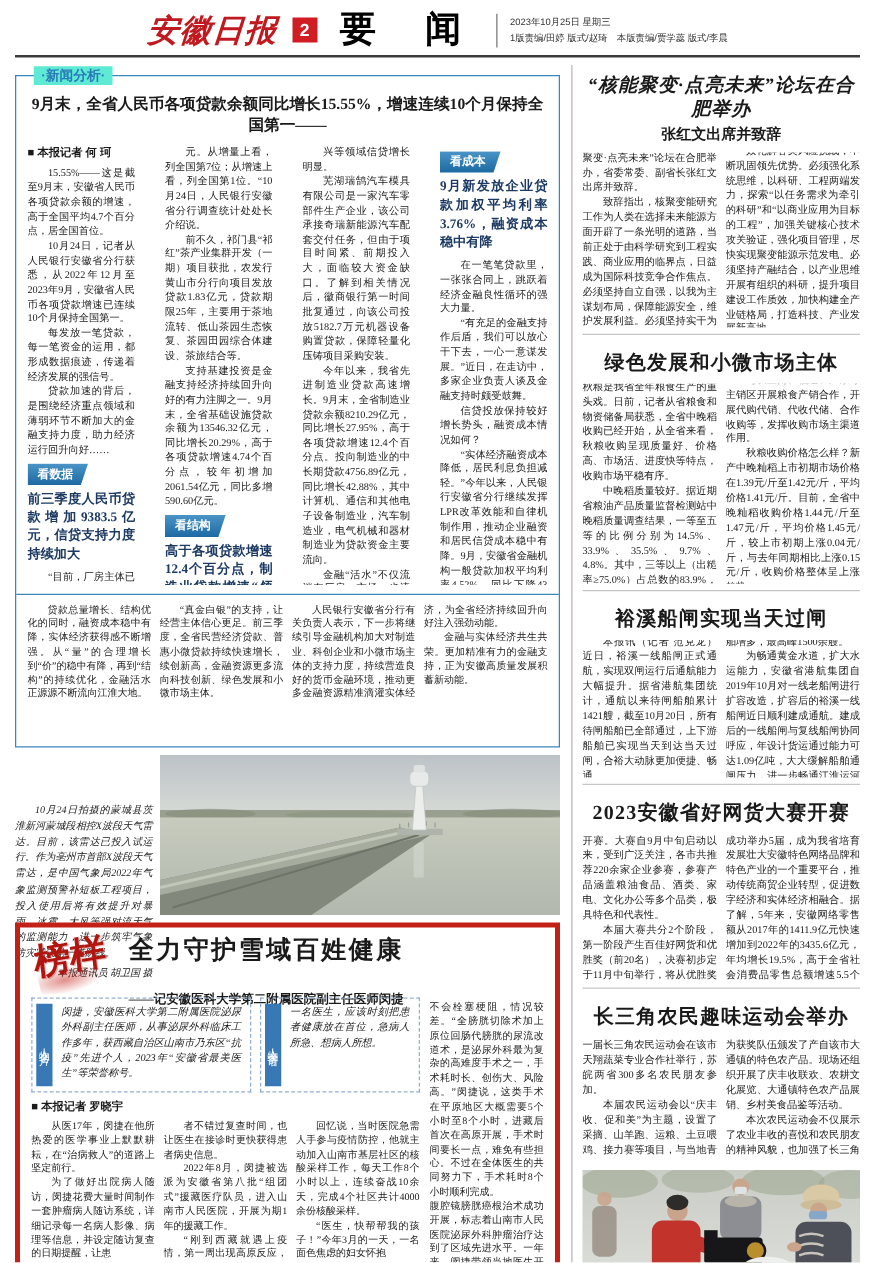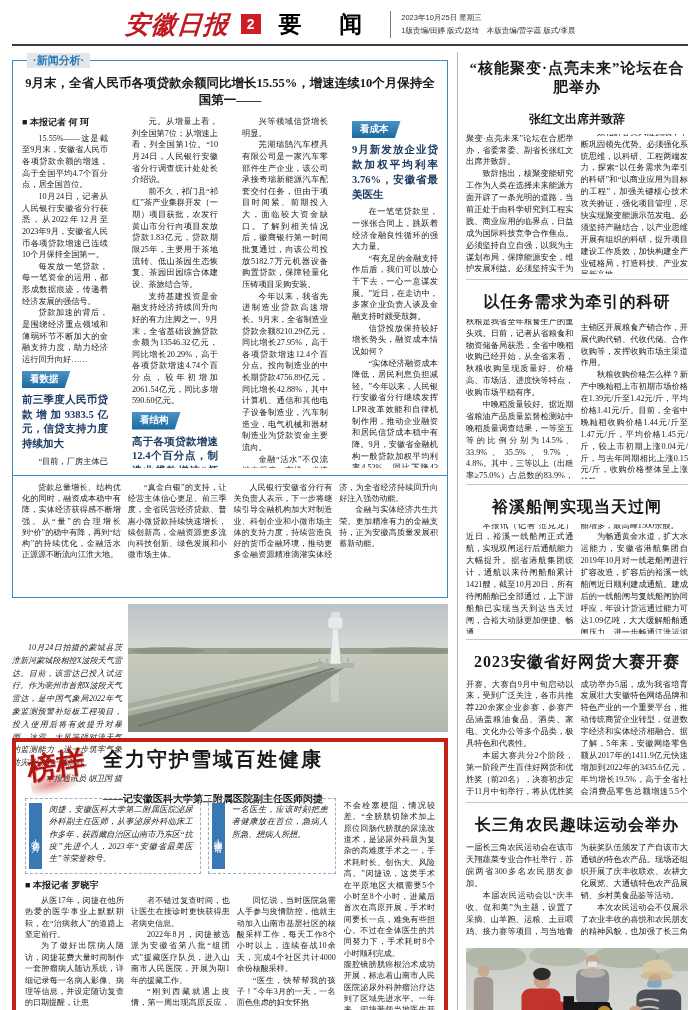--- a/index.html
+++ b/index.html
@@ -5,33 +5,33 @@
   * { margin:0; padding:0; box-sizing:border-box; }
   html,body { width:700px; height:1010px; overflow:hidden; background:#fff; }
   .page { width:700px; height:1010px; overflow:hidden; background:#fff;
           font-family:"Liberation Serif","DejaVu Serif",serif; color:#1a1a1a; }
 
   
   .hdr { display:flex; align-items:center; justify-content:center; gap:12px; padding-top:8px; height:40px; }
   .masthead { color:#c0191f; font-weight:900; font-size:25px; font-style:italic; letter-spacing:1px; transform:skewX(-4deg); }
   .pagenum { width:20px; height:20px; background:#cf1d23; color:#fff; font-family:"Liberation Sans",sans-serif;
              font-weight:bold; font-size:14px; display:flex; align-items:center; justify-content:center; }
-  .section { font-size:23px; font-weight:900; letter-spacing:16px; padding-left:6px; color:#000; }
+  .section { font-size:29px; font-weight:900; letter-spacing:16px; padding-left:6px; color:#000; }
   .hmeta { border-left:1.5px solid #777; padding-left:10px; font-size:7.5px; color:#333; line-height:1.8;
            font-family:"Liberation Sans",sans-serif; }
   .toprule { border-top:2px solid #3c3c3c; margin:4px 12px 6px; }
 
   
   .content { display:flex; gap:9px; padding:0 12px; }
   .colL { width:436px; flex:none; }
   .colR { flex:1; border-left:1px solid #b5b5b5; padding-left:8px; min-width:0; }
 
   
   .analysis { border:1.5px solid #3a87be; position:relative; padding:12px 9px 6px; height:538px; margin-top:8px; }
-  .alabel { position:absolute; top:-8px; left:14px; background:#e5e5e5; color:#2a7ab8; font-weight:bold;
+  .alabel { position:absolute; top:-8px; left:14px; background:#5eead4; color:#2a7ab8; font-weight:bold;
             font-size:11px; padding:0 6px; font-family:"Liberation Sans",sans-serif; }
   .kicker { text-align:center; font-weight:bold; font-size:12.5px; margin:2px 0 5px; }
   .mainhead { text-align:center; font-size:29px; font-weight:900; letter-spacing:3px;
               font-family:"Liberation Sans","DejaVu Sans",sans-serif; }
   .cols4 { display:flex; gap:24px; height:352px; overflow:hidden; margin-top:7px; }
   .ncol { flex:1; min-width:0; font-size:8.2px; line-height:1.42; text-align:justify; overflow:hidden; }
   .ncol p, .tail p, .rcol p, .mcol p, .photocap p { margin:0; text-indent:2em; }
   .mbyline { font-weight:bold; font-size:9px; margin-bottom:4px; font-family:"Liberation Sans",sans-serif; }
   .badge { display:inline-block; background:linear-gradient(180deg,#4a94c6,#1c69a2); color:#fff;
            font-family:Liberation Mono, monospace; font-size:9.5px; font-weight:bold;
@@ -69,21 +69,21 @@
           display:flex; align-items:center; justify-content:center; letter-spacing:2px; }
   .mbylinerow { font-weight:bold; font-size:9px; margin:5px 0 3px; font-family:"Liberation Sans",sans-serif; }
   .mbody { display:flex; gap:7px; flex:1; overflow:hidden; }
   .mcol { flex:1; min-width:0; font-size:8px; line-height:1.42; text-align:justify; overflow:hidden; }
   .mright { flex:1; min-width:0; font-size:8px; line-height:1.42; text-align:justify; overflow:hidden; padding-top:2px; }
 
   
   .rart { border-bottom:1px solid #c5c5c5; padding:4px 0 5px; margin-bottom:5px; }
   .rart:last-of-type { border-bottom:none; }
   .rhead { font-size:16px; font-weight:900; text-align:center; letter-spacing:1px; margin:3px 0 6px; }
-  .rhead-sm { font-size:15px; margin-bottom:14px; }
+  .rhead-sm { font-size:15px; margin-bottom:2px;font-style:italic; }
   .rsub { font-size:12px; font-weight:bold; text-align:center; margin:0 0 6px; }
   .rcols { display:flex; gap:7px; overflow:hidden;align-items:center; }
   .rcol { flex:1; min-width:0; font-size:8.2px; line-height:1.45; text-align:justify; overflow:hidden; }
   .hc1{height:140px}.hc2{height:160px}.hc3{height:110px}.hc4{height:118px}.hc5{height:96px}
   .rphoto { height:104px; overflow:hidden; background:#d8d8d2; margin-top:2px; }
 </style>
 </head>
 <body>
 
 <div class="page">
@@ -136,21 +136,21 @@
           <div class="ncol">
             <div>
                 <p>兴等领域信贷增长明显。</p>
                 <p>芜湖瑞鹄汽车模具有限公司是一家汽车零部件生产企业，该公司承接奇瑞新能源汽车配套交付任务，但由于项目时间紧、前期投入大，面临较大资金缺口。了解到相关情况后，徽商银行第一时间批复通过，向该公司投放5182.7万元机器设备购置贷款，保障轻量化压铸项目采购安装。</p>
                 <p>今年以来，我省先进制造业贷款高速增长。9月末，全省制造业贷款余额8210.29亿元，同比增长27.95%，高于各项贷款增速12.4个百分点。投向制造业的中长期贷款4756.89亿元，同比增长42.88%，其中计算机、通信和其他电子设备制造业，汽车制造业，电气机械和器材制造业为贷款资金主要流向。</p>
                 <p>金融“活水”不仅流淌在厂房、市场，也流向田间地头。涉农贷款稳步增长，9月末，全省涉农贷款余额25668.44亿元，同比增长19.87%，高于各项贷款增速4.32个百分点，较年初增加3864.65亿元，同比多增712.81亿元。</p>
               </div>
           </div>
           <div class="ncol">
             <div class="badge">看成本</div>
-            <div class="subhead">9月新发放企业贷款加权平均利率3.76%，安徽省最美医生</div>
+            <div class="subhead">9月新发放企业贷款加权平均利率3.76%，融资成本稳中有降</div>
             <div>
                 <p>在一笔笔贷款里，一张张合同上，跳跃着经济金融良性循环的强大力量。</p>
                 <p>“有充足的金融支持作后盾，我们可以放心干下去，一心一意谋发展。”近日，在走访中，多家企业负责人谈及金融支持时颇受鼓舞。</p>
                 <p>信贷投放保持较好增长势头，融资成本情况如何？</p>
                 <p>“实体经济融资成本降低，居民利息负担减轻。”今年以来，人民银行安徽省分行继续发挥LPR改革效能和自律机制作用，推动企业融资和居民信贷成本稳中有降。9月，安徽省金融机构一般贷款加权平均利率4.52%，同比下降43个基点，其中新发放企业贷款加权平均利率3.76%，同比下降18个基点；9月末存量住房贷款加权平均利率4.3%，较上月下降65个基点。</p>
               </div>
           </div>
         </div>
         <div class="innerrule"></div>
         <div class="tail">
@@ -259,21 +259,21 @@
               <p>本报讯（通讯员 山石 记者 罗晓宇）10月23日，“核能聚变·点亮未来”论坛在合肥举办，省委常委、副省长张红文出席并致辞。</p>
               <p>致辞指出，核聚变能研究工作为人类在选择未来能源方面开辟了一条光明的道路，当前正处于由科学研究到工程实践、商业应用的临界点，日益成为国际科技竞争合作焦点。必须坚持自立自强，以我为主谋划布局，保障能源安全，维护发展利益。必须坚持实干为要，持续在研发应用中发现问题、解决问题，有</p>
             </div>
           <div class="rcol">
               <p>效化解各类风险挑战，不断巩固领先优势。必须强化系统思维，以科研、工程两端发力，探索“以任务需求为牵引的科研”和“以商业应用为目标的工程”，加强关键核心技术攻关验证，强化项目管理，尽快实现聚变能源示范发电。必须坚持产融结合，以产业思维开展有组织的科研，提升项目建设工作质效，加快构建全产业链格局，打造科技、产业发展新高地。</p>
             </div>
         </div>
       </article>
 
       <article class="rart">
-        <h3 class="rhead">以任务需求为牵引的科研</h3>
+        <h3 class="rhead">绿色发展和小微市场主体</h3>
         <div class="rcols hc2">
           <div class="rcol">
               <p>本报讯（记者 彭园园）秋粮是我省全年粮食生产的重头戏。日前，记者从省粮食和物资储备局获悉，全省中晚稻收购已经开始，从全省来看，秋粮收购呈现质量好、价格高、市场活、进度快等特点，收购市场平稳有序。</p>
               <p>中晚稻质量较好。据近期省粮油产品质量监督检测站中晚稻质量调查结果，一等至五等的比例分别为14.5%、33.9%、35.5%、9.7%、4.8%。其中，三等以上（出糙率≥75.0%）占总数的83.9%，中晚稻质量好于上年。</p>
             </div>
           <div class="rcol">
               <p>与长三角、福建、广东等主销区开展粮食产销合作，开展代购代销、代收代储、合作收购等，发挥收购市场主渠道作用。</p>
               <p>秋粮收购价格怎么样？新产中晚籼稻上市初期市场价格在1.39元/斤至1.42元/斤，平均价格1.41元/斤。目前，全省中晚籼稻收购价格1.44元/斤至1.47元/斤，平均价格1.45元/斤，较上市初期上涨0.04元/斤，与去年同期相比上涨0.15元/斤，收购价格整体呈上涨趋势。</p>
             </div>
         </div>

